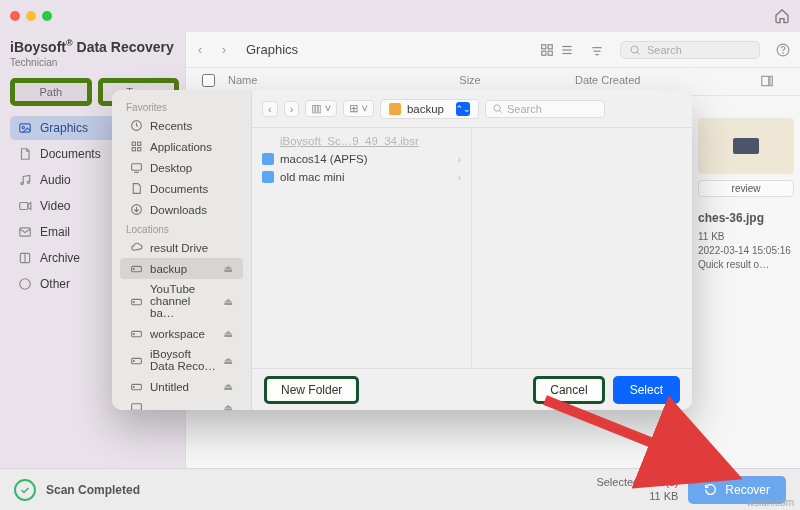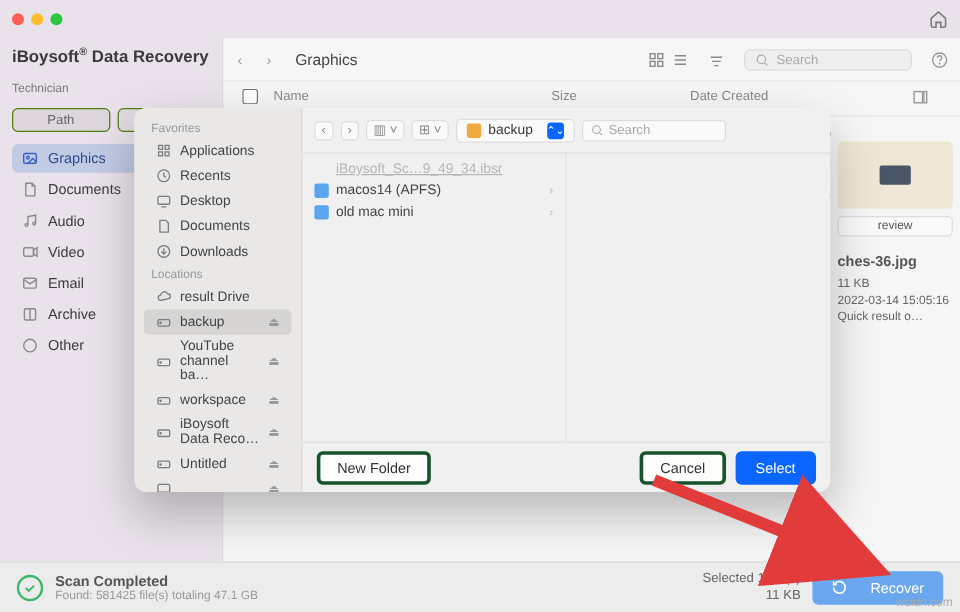--- a/index.html
+++ b/index.html
@@ -8,23 +8,23 @@
   
   .titlebar { height: 32px; display: flex; align-items: center; padding: 0 10px; gap: 6px; }
   .traffic { width: 10px; height: 10px; border-radius: 50%; }
   .red { background:#ff5f57; } .yellow{background:#febc2e;} .green{background:#28c840;}
   .home-ic { margin-left: auto; color:#7a7a7a; }
 
   .main { display:flex; height:calc(100% - 32px - 42px); }
   .left-pane { width: 185px; padding: 4px 6px 4px 10px; }
   .brand { font-weight:600; font-size:14px; margin-top:2px; }
   .brand sup{font-size:9px;}
-  .subbrand { font-size:10px; color:#7a7a7a; margin-top:14px; margin-bottom:10px;}
+  .subbrand { font-size:10px; color:#7a7a7a; margin-top:2px; margin-bottom:10px;}
   .segs { display:flex; gap:6px; margin-bottom:10px; }
-  .seg { flex:1; text-align:center; background:#ddd6dd; border:1px solid #4d7c0f; border-radius:5px; padding:3px 0; font-size:11px; color:#666; }
+  .seg { flex:1; text-align:center; background:#ddd6dd; border:5px solid #4d7c0f; border-radius:5px; padding:3px 0; font-size:11px; color:#666; }
   .seg.active{background:#e2dce2;}
   .catlist { display:flex; flex-direction:column; gap:2px;}
   .cat { display:flex; align-items:center; gap:8px; padding:5px 8px; border-radius:5px; font-size:12px;}
   .cat.sel { background:#c1cbe4; color:#2b4a8b; }
   .cat-ic { width:14px; height:14px; color:#8a8a8a; }
   .cat.sel .cat-ic{color:#3a62bd;}
 
   .right-pane { flex:1; background:#f6f6f6; border-left:1px solid #e0dbe0; display:flex; flex-direction:column;}
   .toolbar { height:36px; display:flex; align-items:center; padding:0 10px; gap:16px; border-bottom:1px solid #e6e6e6;}
   .navbtn { color:#9a9a9a; padding:0 2px;}
@@ -51,21 +51,21 @@
   .row .ex{width:24px;}
   .row.faded{opacity:.35;}
   input[type=checkbox]{accent-color:#888;}
 
   .footer { position:absolute; bottom:0; left:0; right:0; height:42px; background:#ececec; border-top:1px solid #d9d9d9; display:flex; align-items:center; padding:0 14px; gap:10px;}
   .ok-ic{ width:22px; height:22px; border:2px solid #3bb66b; border-radius:50%; display:flex; align-items:center; justify-content:center; color:#3bb66b;}
   .scan-title{font-size:12px; color:#555; font-weight:600;}
   .scan-sub{font-size:10px; color:#999;}
   .footer-spacer{flex:1;}
   .sel-ct{font-size:11px; color:#666; text-align:right; line-height:1.2;}
-  .recover-btn{background:#6aa7ee; color:#fff; border:none; border-radius:5px; padding:7px 16px; font-size:12px; display:flex; align-items:center; gap:19px;}
+  .recover-btn{background:#6aa7ee; color:#fff; border:none; border-radius:5px; padding:7px 16px; font-size:12px; display:flex; align-items:center; gap:8px;}
 
   
   .sheet { position:absolute; top:90px; left:112px; width:580px; height:320px; background:#f1f0f0; border-radius:10px; box-shadow:0 18px 40px rgba(0,0,0,.25); display:flex; overflow:hidden; }
   .sheet-side { width:140px; background:#e9e8e6; border-right:1px solid #dedcda; padding:8px 4px; overflow:hidden;}
   .sgroup-title{font-size:10px; color:#9a9a9a; padding:4px 10px 2px;}
   .sitem{ display:flex; align-items:center; gap:7px; padding:4px 10px; font-size:11.5px; color:#444; border-radius:4px; margin:0 4px;}
   .sitem.sel{ background:#d6d5d3;}
   .sitem .si-ic{ width:13px; height:13px; color:#7c7c7c;}
   .sitem .ej{margin-left:auto; color:#999; font-size:10px;}
   .sheet-right{ flex:1; display:flex; flex-direction:column;}
@@ -301,21 +301,20 @@
 </div>
 
 <div class="footer">
   <span class="ok-ic">
     <svg width="12" height="12" viewBox="0 0 24 24" fill="none" stroke="currentColor" stroke-width="3">
         <polyline points="5 12 10 17 19 8"></polyline>
       </svg>
   </span>
   <div>
     <div class="scan-title">Scan Completed</div>
-    <div class="scan-sub">Found: 581425 file(s) totaling 47.1 GB</div>
   </div>
   <div class="footer-spacer"></div>
   <div class="sel-ct">
     <div>Selected 1 file(s)</div>
     <div>11 KB</div>
   </div>
   <button class="recover-btn">
     <svg width="13" height="13" viewBox="0 0 24 24" fill="none" stroke="currentColor" stroke-width="2.5">
         <path d="M3 12a9 9 0 1 0 3-6.7L3 8"></path>
         <polyline points="3 3 3 8 8 8"></polyline>
@@ -324,36 +323,36 @@
   </button>
 </div>
 
 <div class="sheet">
   <div class="sheet-side">
     <div class="sgroup-title">Favorites</div>
     <div id="favlist">
         <div class="sitem">
           <span class="si-ic">
             <svg width="13" height="13" viewBox="0 0 24 24" fill="none" stroke="currentColor" stroke-width="2">
+              <circle cx="12" cy="12" r="9"></circle>
+              <polyline points="12 7 12 12 15 14"></polyline>
+            </svg>
+          </span>
+          <span>Recents</span>
+        </div>
+        <div class="sitem">
+          <span class="si-ic">
+            <svg width="13" height="13" viewBox="0 0 24 24" fill="none" stroke="currentColor" stroke-width="2">
               <rect x="4" y="4" width="6" height="6"></rect>
               <rect x="14" y="4" width="6" height="6"></rect>
               <rect x="4" y="14" width="6" height="6"></rect>
               <rect x="14" y="14" width="6" height="6"></rect>
             </svg>
           </span>
           <span>Applications</span>
-        </div>
-        <div class="sitem">
-          <span class="si-ic">
-            <svg width="13" height="13" viewBox="0 0 24 24" fill="none" stroke="currentColor" stroke-width="2">
-              <circle cx="12" cy="12" r="9"></circle>
-              <polyline points="12 7 12 12 15 14"></polyline>
-            </svg>
-          </span>
-          <span>Recents</span>
         </div>
         <div class="sitem">
           <span class="si-ic">
             <svg width="13" height="13" viewBox="0 0 24 24" fill="none" stroke="currentColor" stroke-width="2">
               <rect x="3" y="5" width="18" height="12" rx="2"></rect>
               <line x1="8" y1="21" x2="16" y2="21"></line>
             </svg>
           </span>
           <span>Desktop</span>
         </div>

